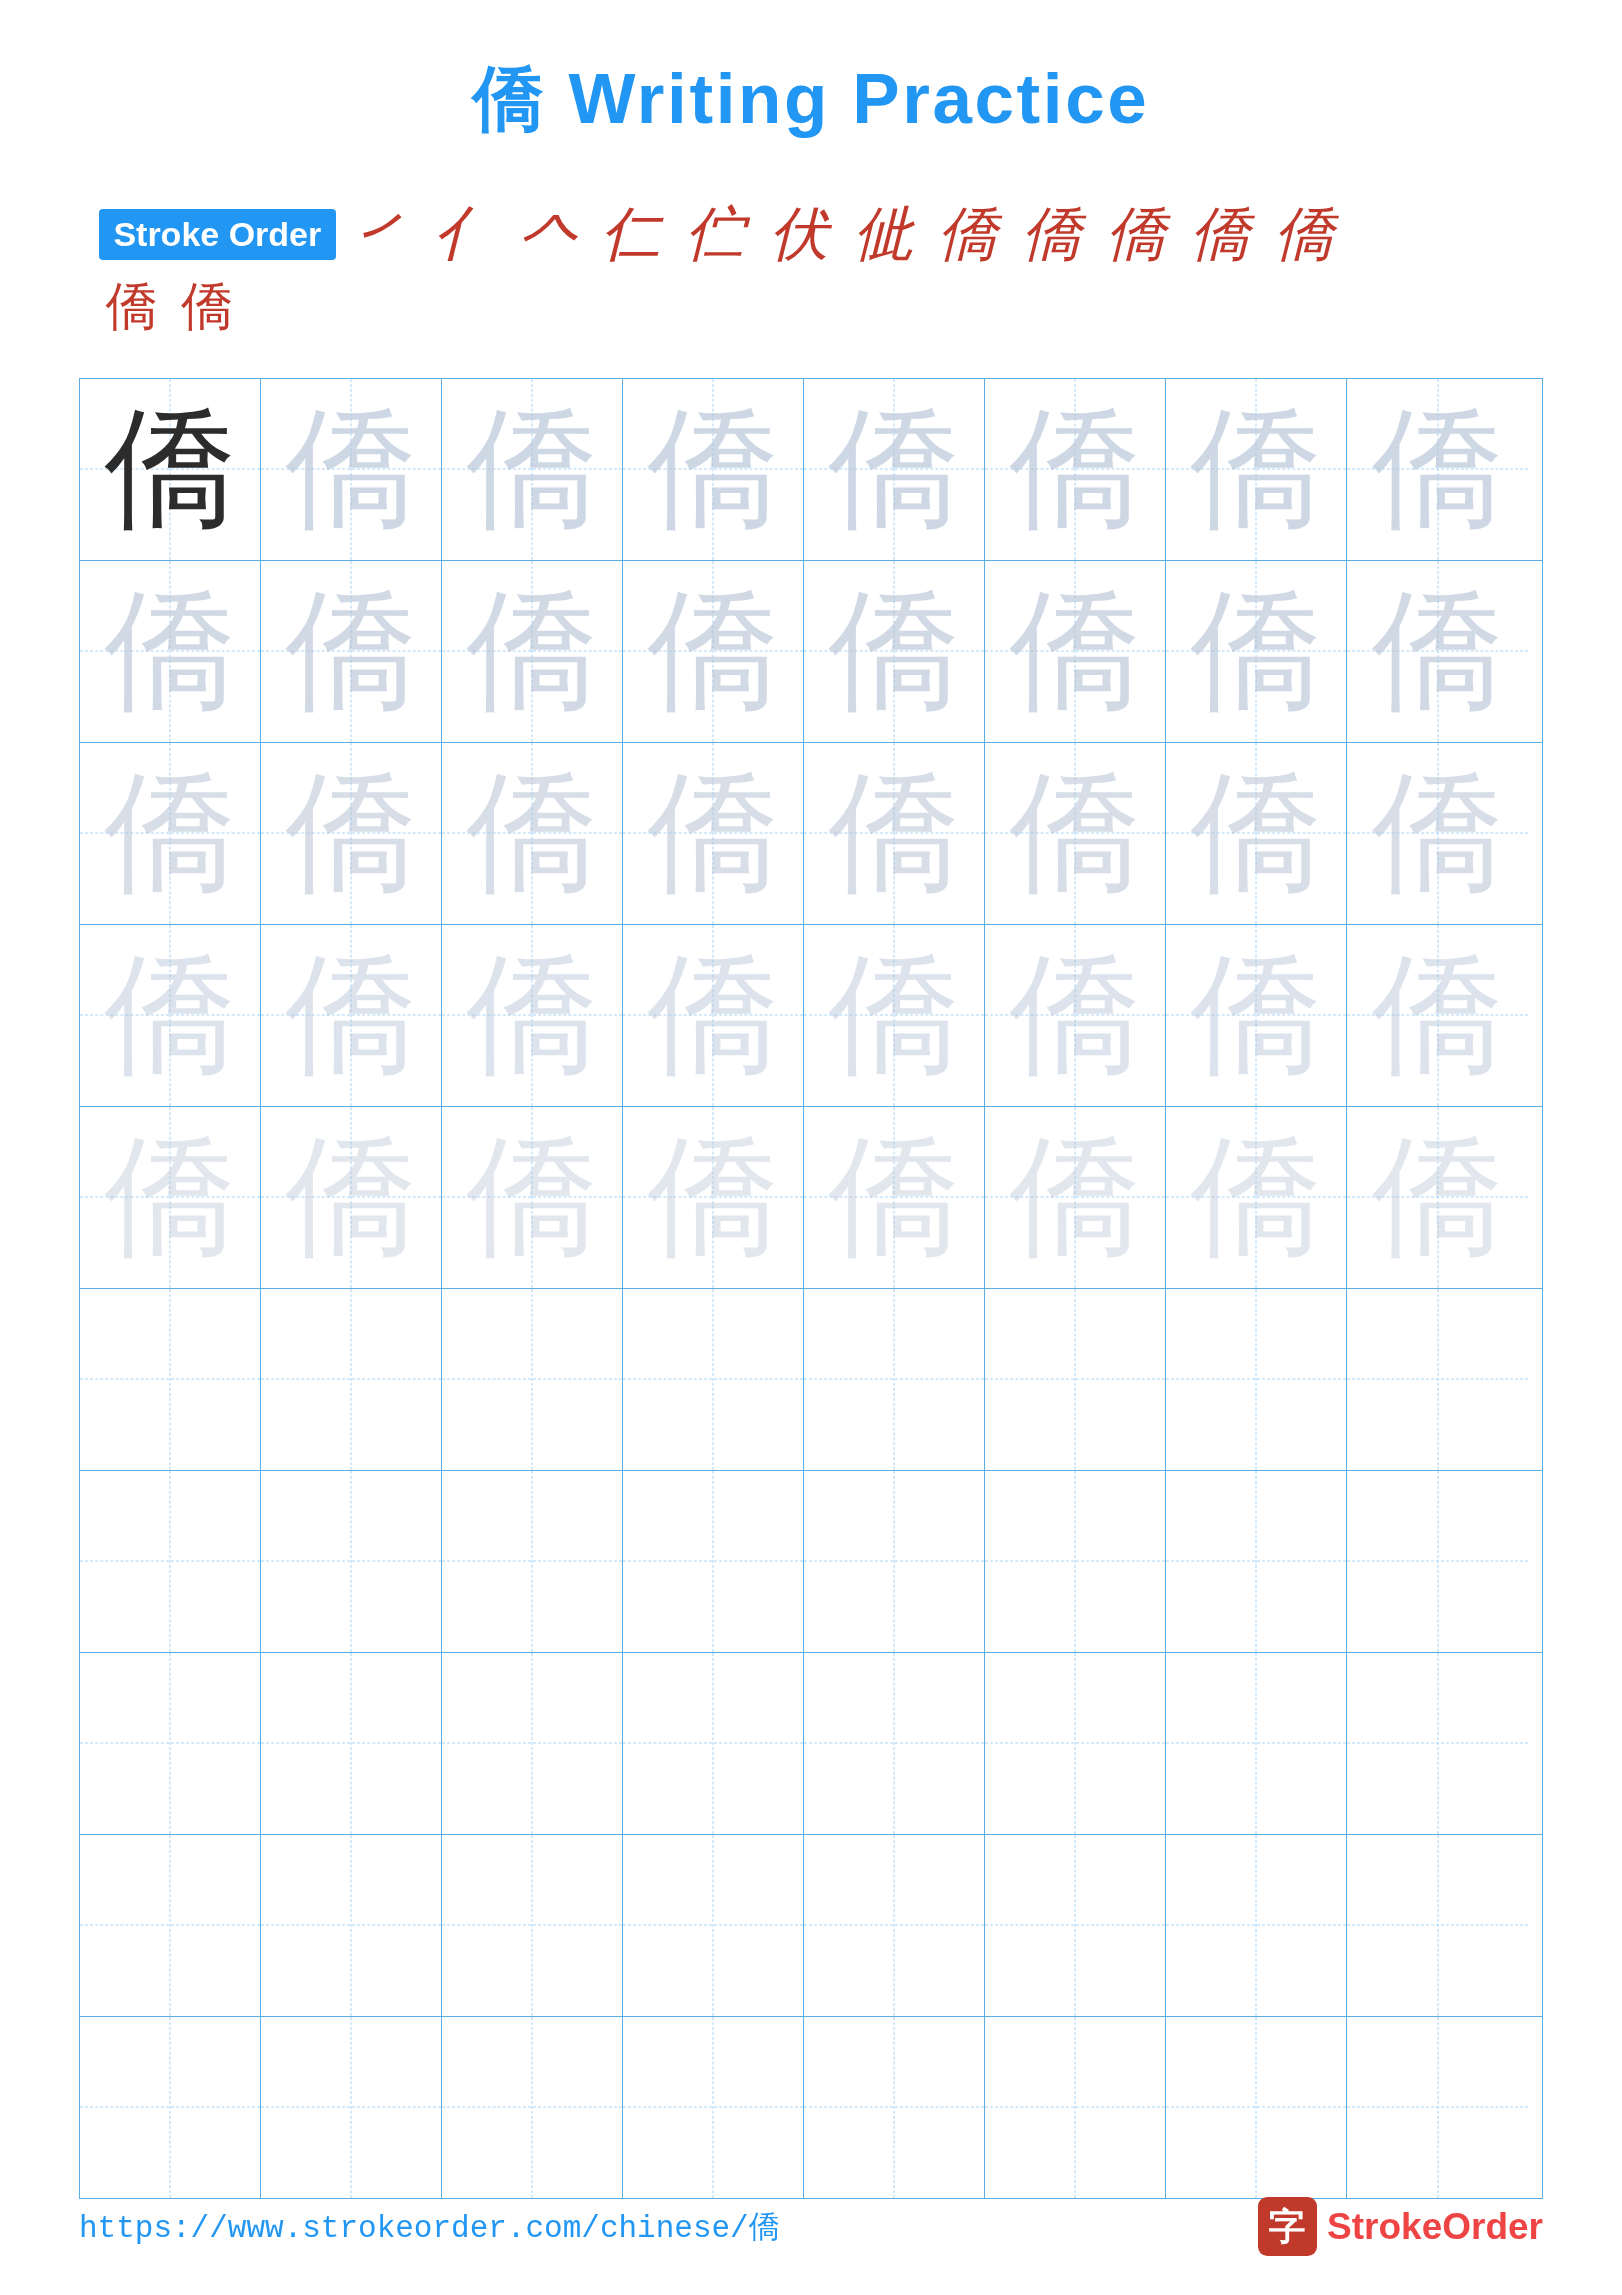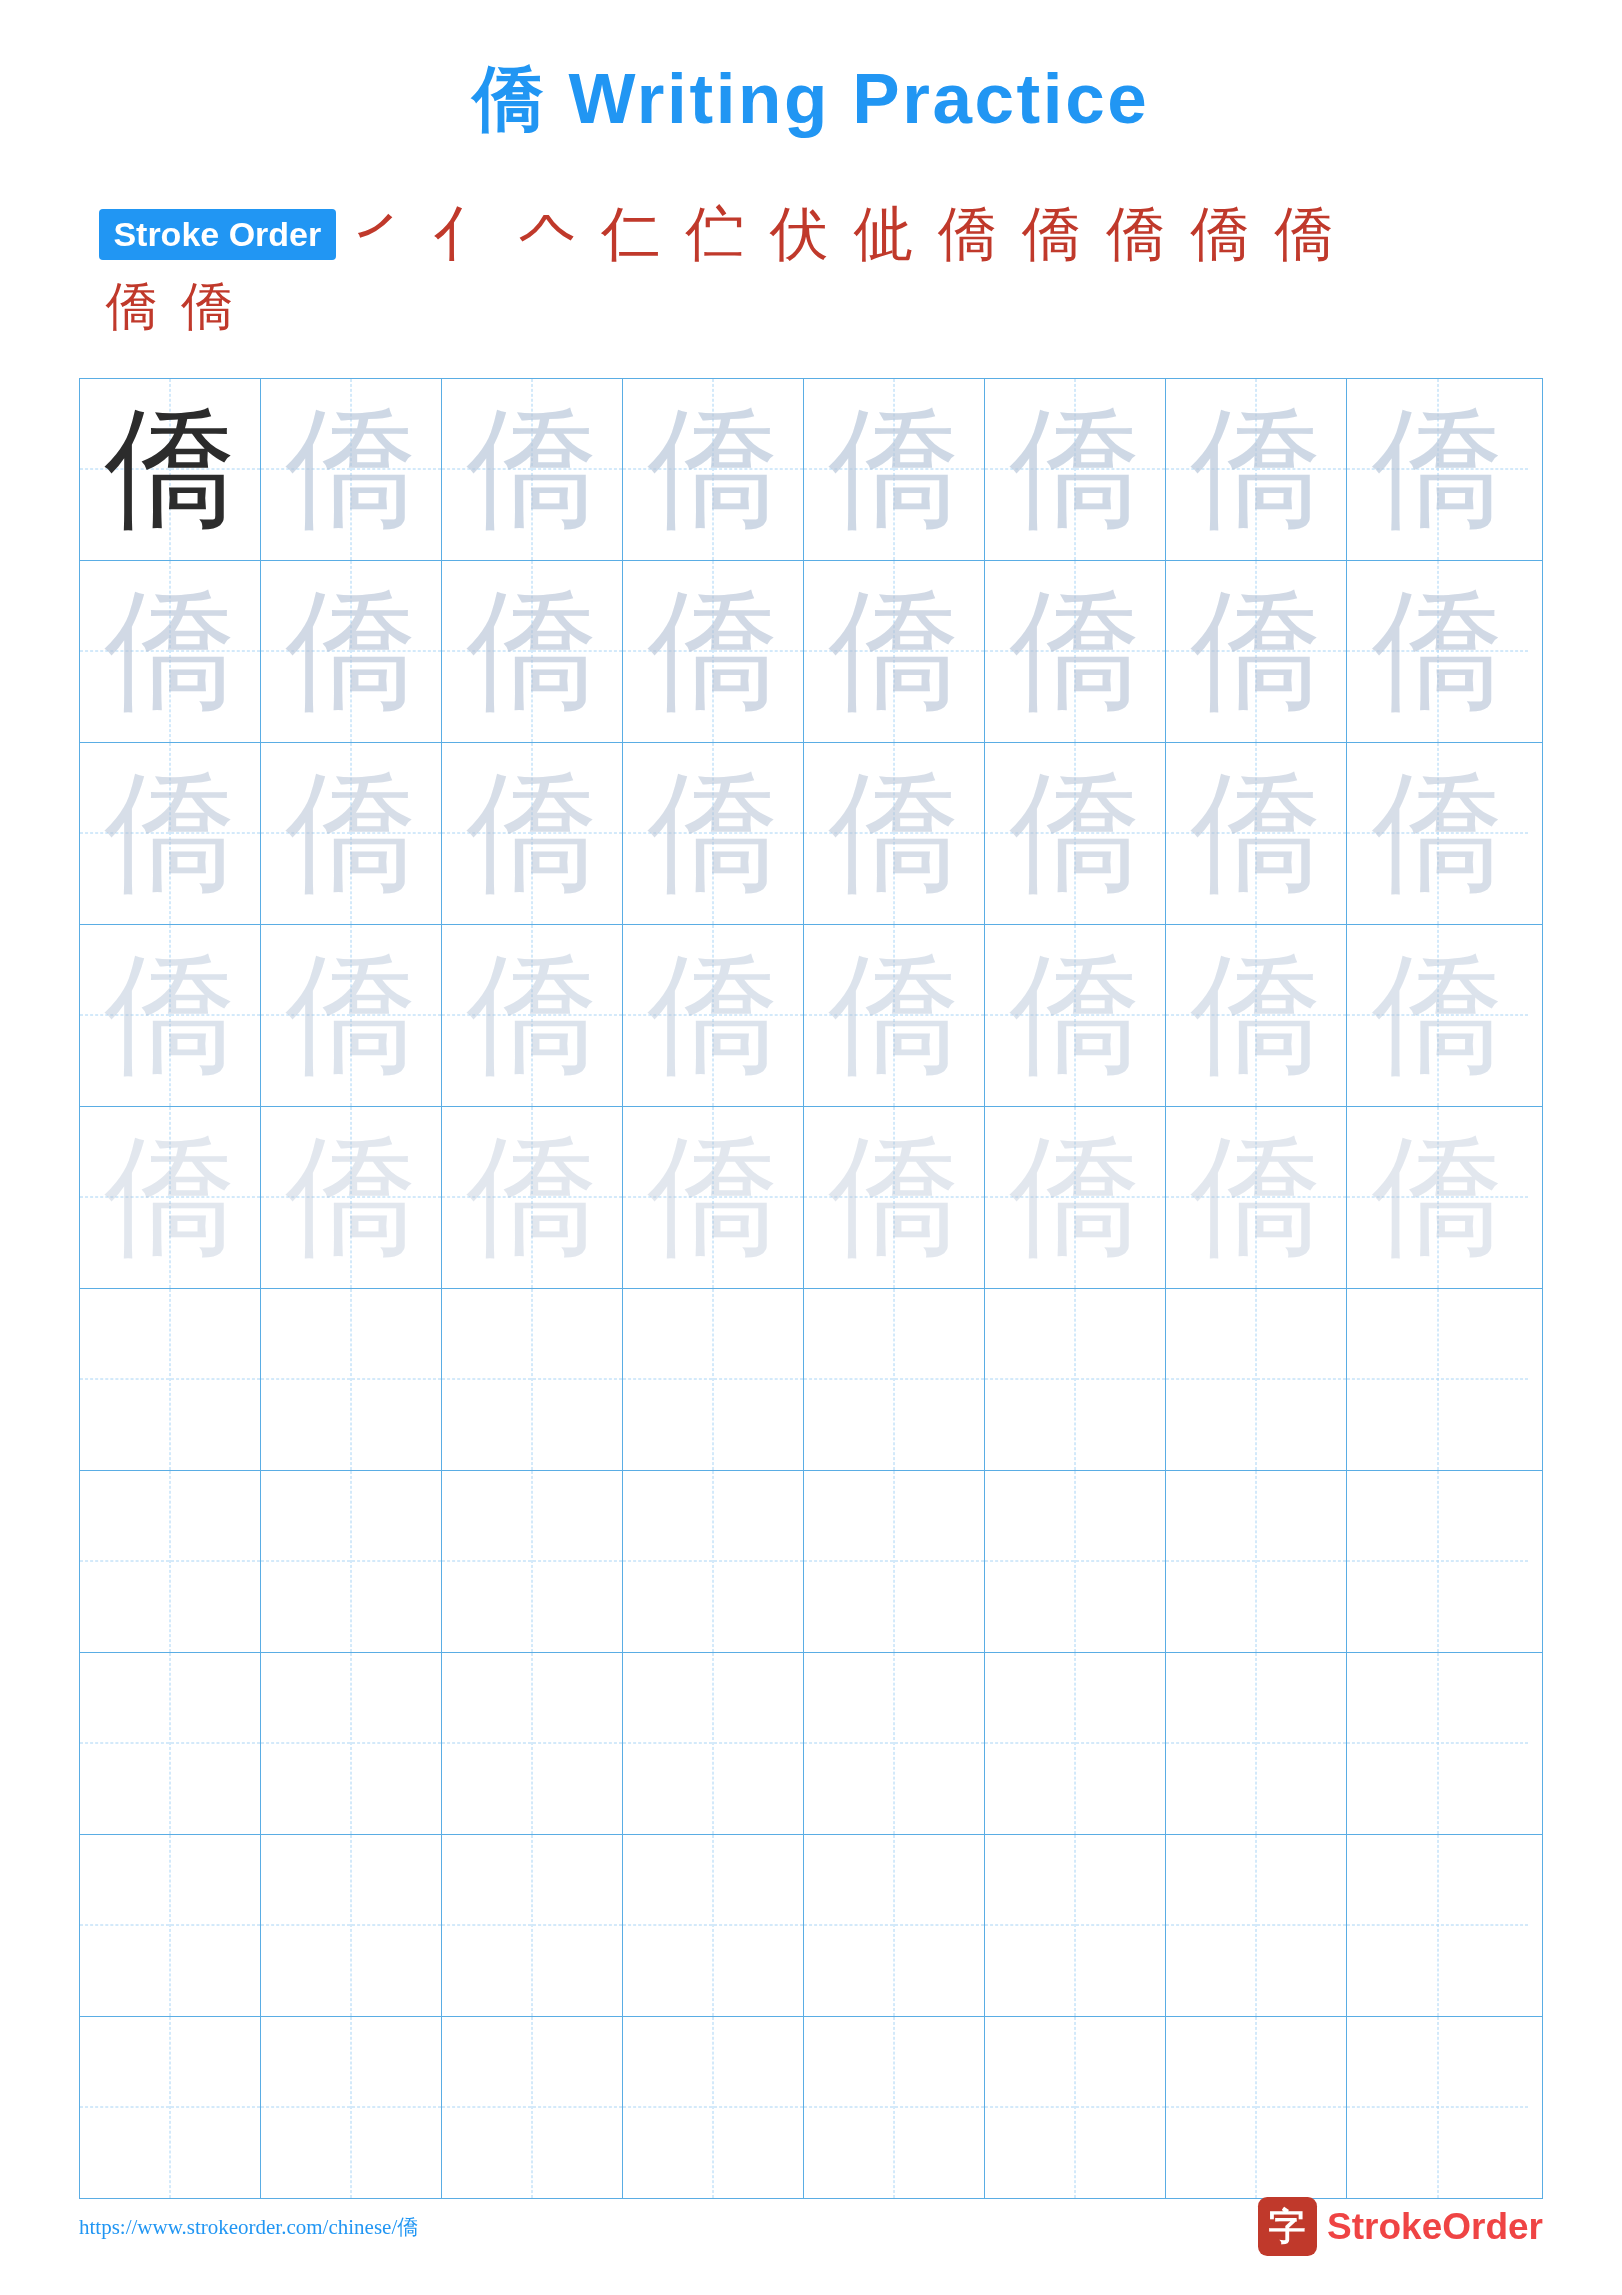--- a/index.html
+++ b/index.html
@@ -57,20 +57,21 @@
       border-radius: 3.9px;
       margin-right: 13px;
       white-space: nowrap;
     }
 
     .stroke-chars {
       font-size: 59px;
       color: #c0392b;
       letter-spacing: 5.2px;
       font-family: serif;
+      font-style: italic;
     }
 
     .stroke-chars-row2 {
       font-size: 52px;
       color: #c0392b;
       letter-spacing: 5.2px;
       font-family: serif;
       margin-top: 6.5px;
       padding-left: 6.5px;
     }
@@ -148,23 +149,23 @@
       position: absolute;
       bottom: 39px;
       left: 79px;
       right: 79px;
       display: flex;
       align-items: center;
       justify-content: space-between;
     }
 
     .footer-url {
-      font-size: 21px;
+      font-size: 31px;
       color: #2196F3;
-      font-family: Liberation Serif, serif;
+      font-family: Liberation Mono, monospace;
     }
 
     .footer-logo {
       display: flex;
       align-items: center;
       gap: 10.5px;
     }
 
     .footer-logo-icon {
       width: 59px;

